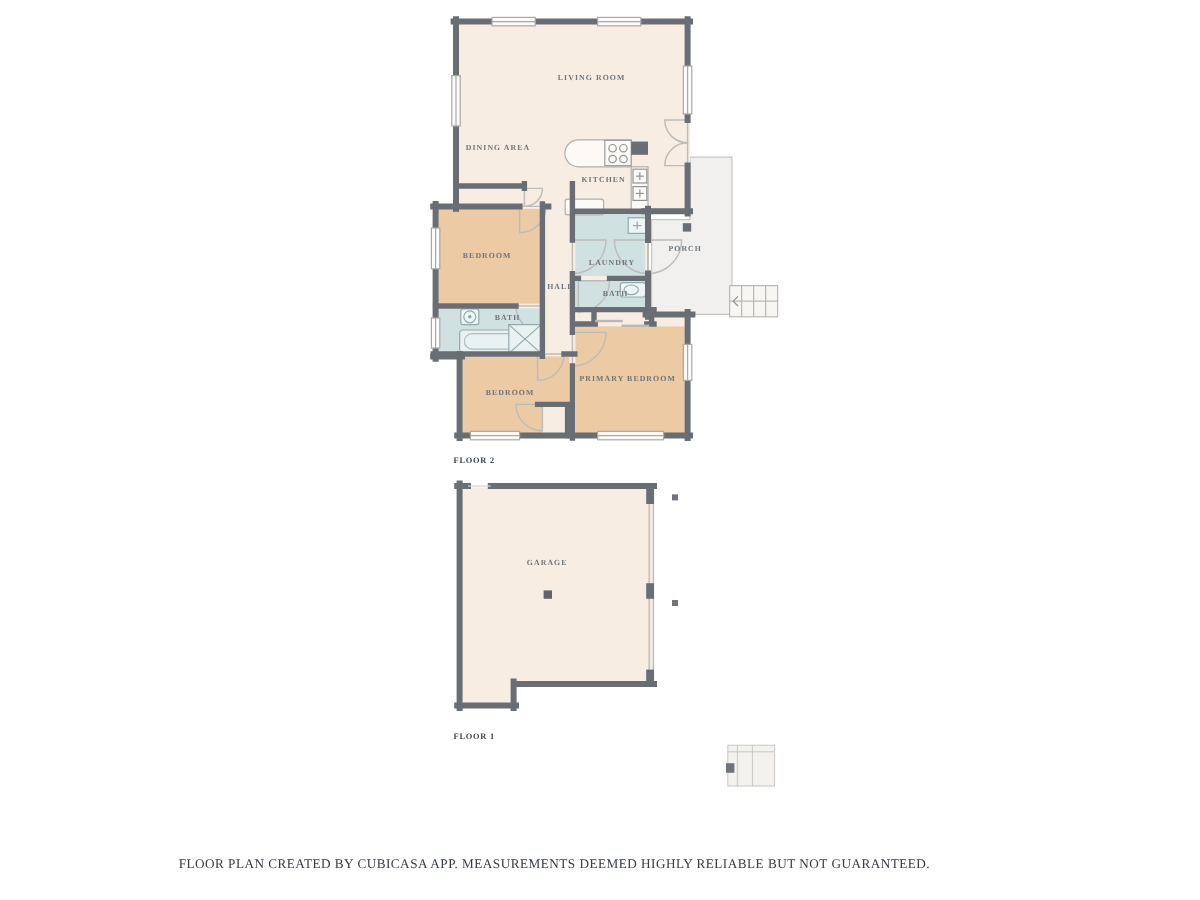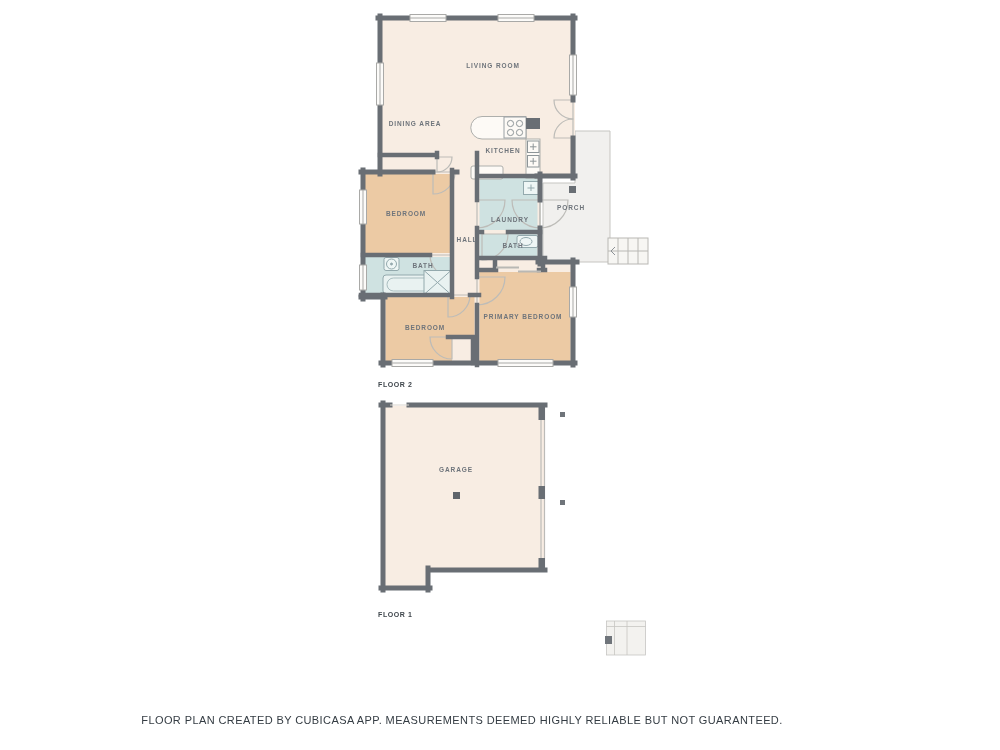--- a/index.html
+++ b/index.html
@@ -1,17 +1,17 @@
 <!DOCTYPE html>
 <html><head>
 <meta charset="utf-8">
 <style>
   html,body{margin:0;padding:0;background:#ffffff;}
   .page{position:relative;width:924px;height:750px;background:#ffffff;overflow:hidden;
-        font-family:Liberation Sans, sans-serif;}
+        font-family:Liberation Serif, serif;}
   .plan-svg{position:absolute;left:0;top:0;}
   .rlabel{position:absolute;transform:translate(-50%,-50%);
           font-size:6.5px;font-weight:700;letter-spacing:.9px;line-height:1;
           color:#6e747b;white-space:nowrap;}
   .flabel{position:absolute;font-size:7px;font-weight:700;letter-spacing:.6px;
           line-height:1;color:#3f464c;white-space:nowrap;}
   .footer{position:absolute;left:0;right:0;top:714px;text-align:center;
           font-size:11px;font-weight:400;letter-spacing:.4px;color:#343c43;}
 </style>
 </head>

